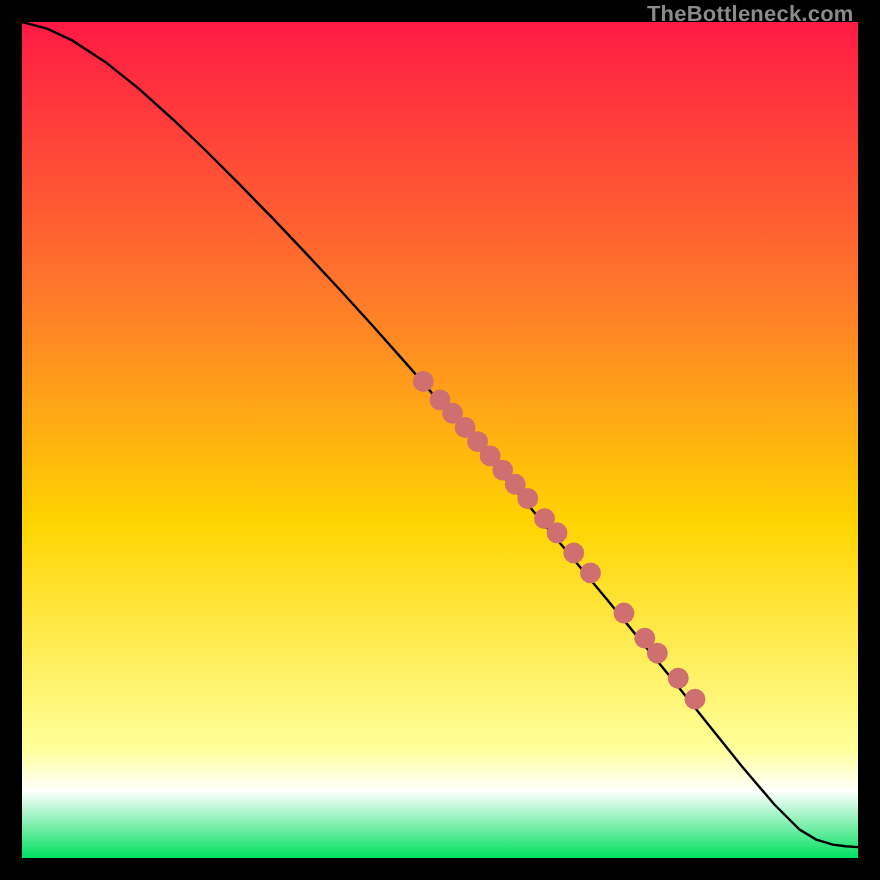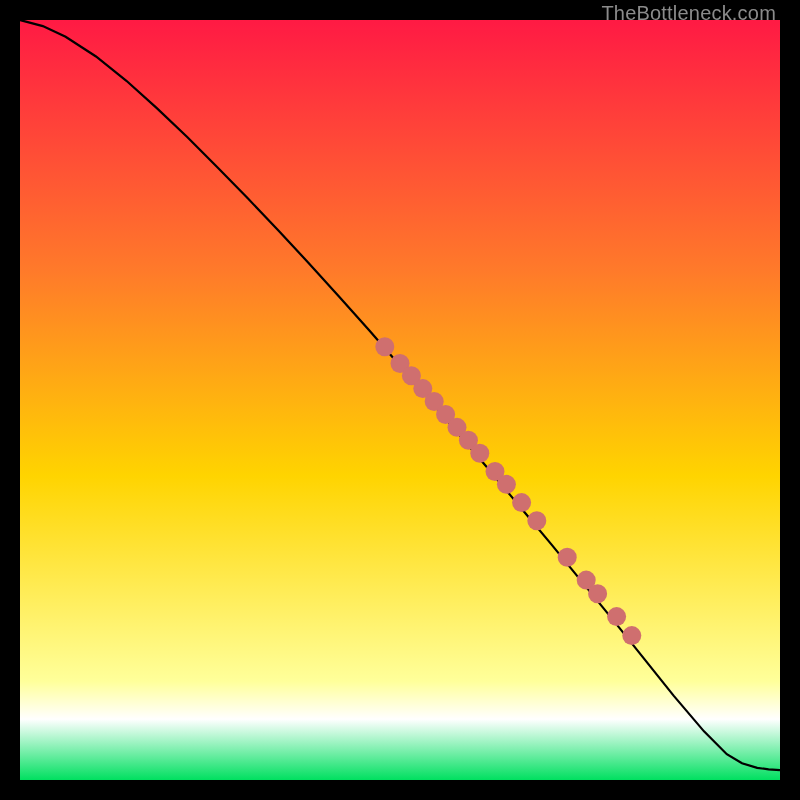--- a/index.html
+++ b/index.html
@@ -25,21 +25,21 @@
     top: 0;
     width: 760px;
     height: 760px;
   }
   .watermark {
     position: absolute;
     top: 2px;
     right: 24px;
     color: #8b8b8b;
     font-size: 20px;
-    font-weight: 400;
+    font-weight: 700;
     letter-spacing: 0.2px;
   }
   svg { display: block; }
 </style>
 </head>
 <body>
 
 <div class="watermark">TheBottleneck.com</div>
 
 <div class="frame">

